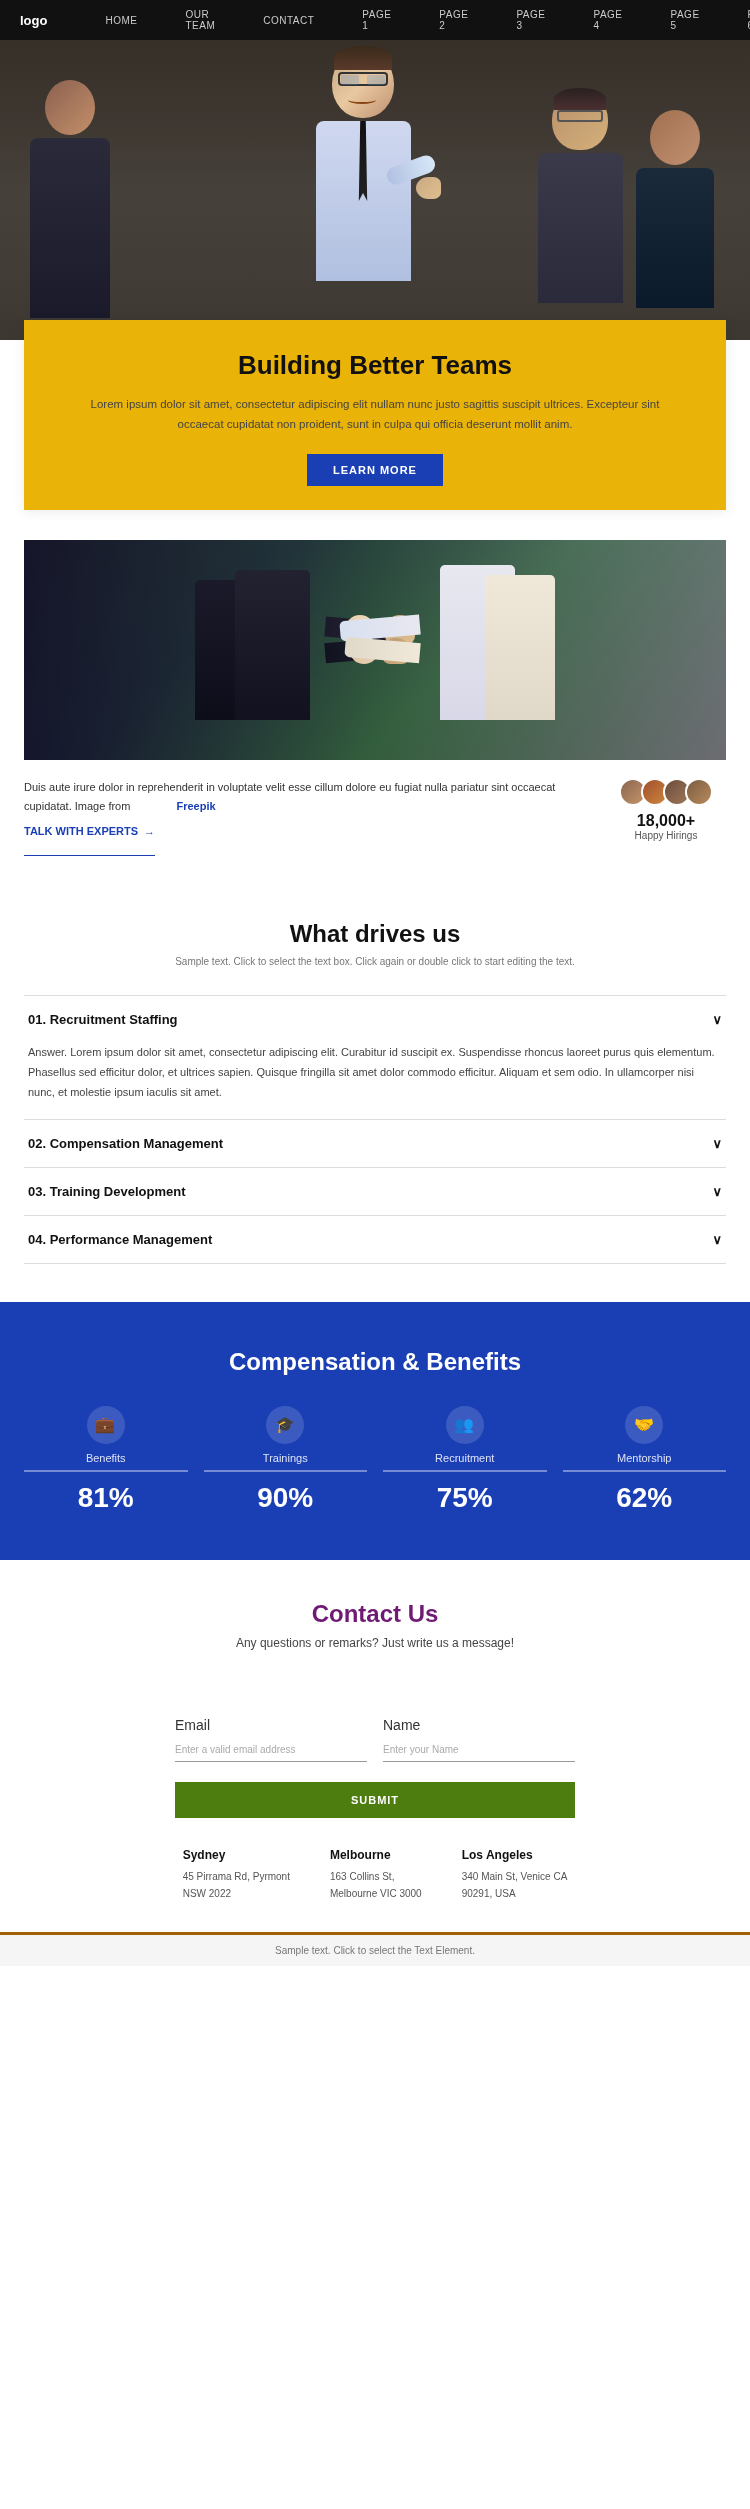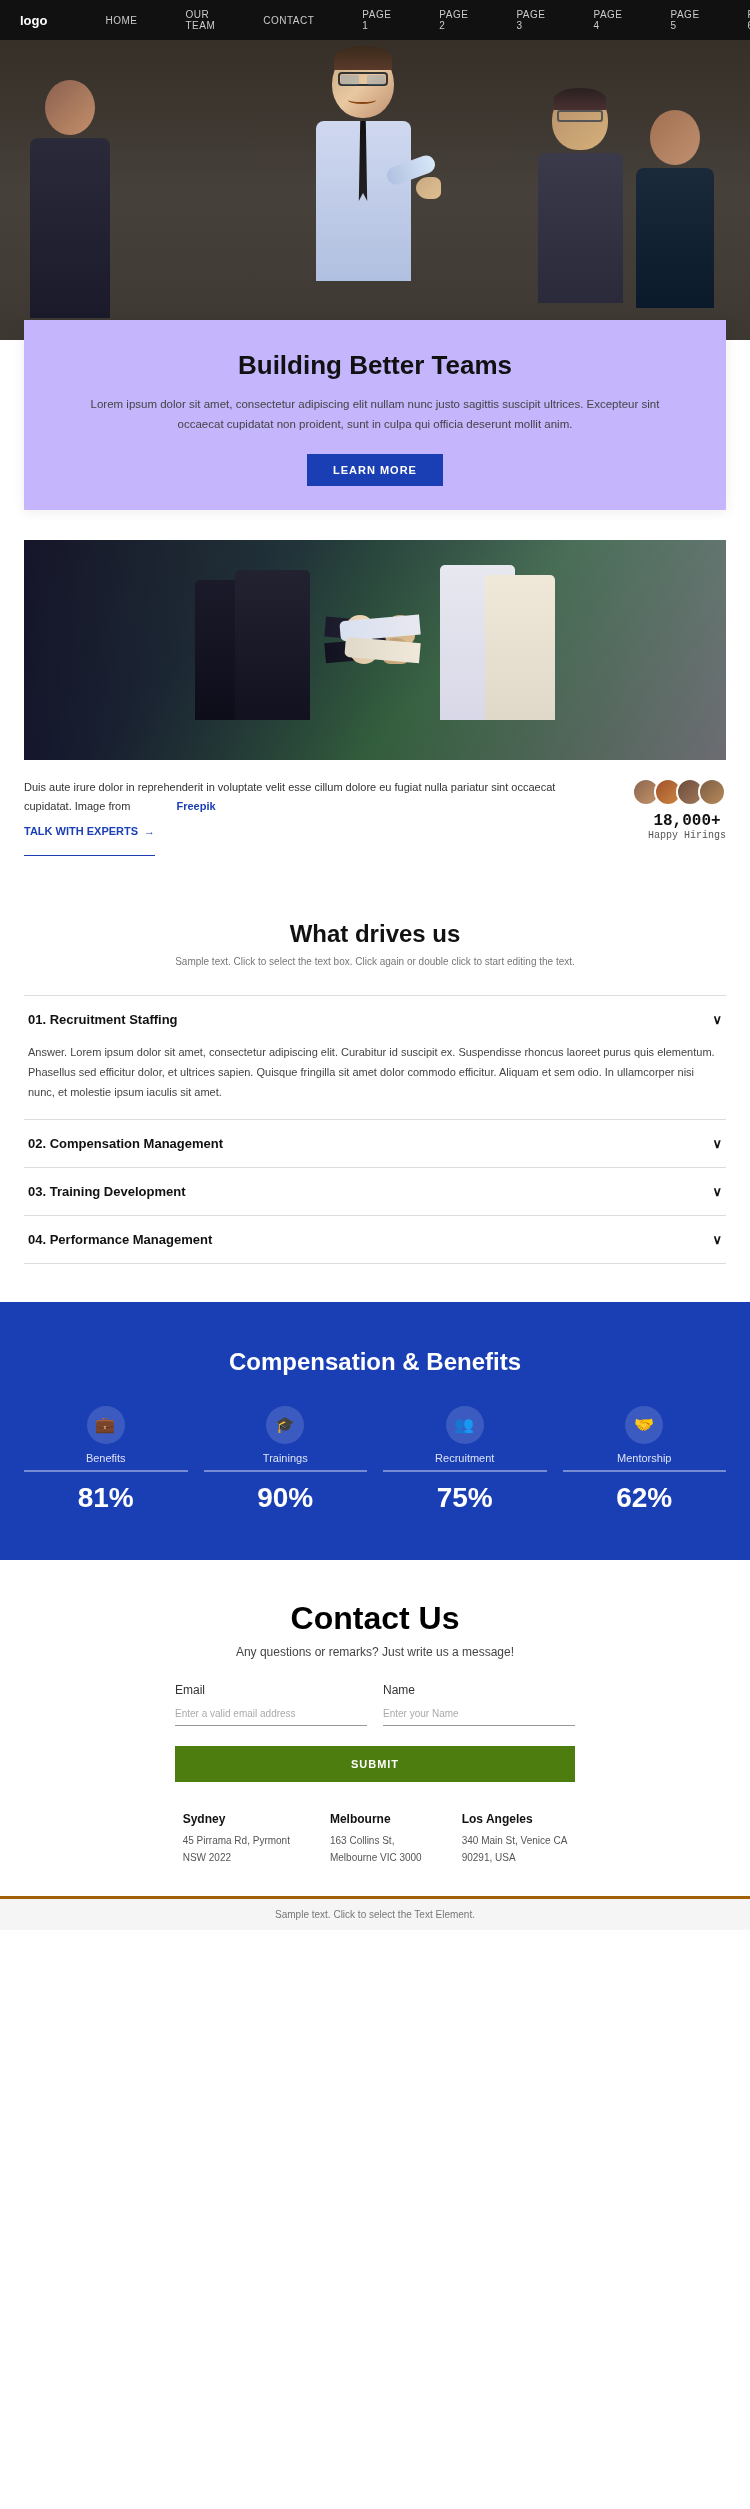--- a/index.html
+++ b/index.html
@@ -22,21 +22,21 @@
       width: 100%;
       height: 300px;
       background: linear-gradient(rgba(0,0,0,0.35), rgba(0,0,0,0.35)),
         linear-gradient(135deg, #555 0%, #888 40%, #aaa 70%, #777 100%);
       position: relative;
       overflow: hidden;
     }
 
     
     .intro-card {
-      background: #c4b5fd;
+      background: #eab308;
       margin: 0 24px;
       padding: 30px 30px 24px;
       box-shadow: 0 2px 12px rgba(0,0,0,0.08);
       text-align: center;
       position: relative;
       z-index: 2;
       margin-top: -20px;
     }
     .intro-card h1 { font-size: 26px; font-weight: 800; color: #111; margin-bottom: 14px; }
     .intro-card p { font-size: 11.5px; color: #444; line-height: 1.7; max-width: 580px; margin: 8px auto 20px; }
@@ -78,23 +78,22 @@
     .teamwork-left { flex: 1; }
     .teamwork-left p { font-size: 11px; color: #333; line-height: 1.7; }
     .teamwork-left a { color: #1a3fb5; font-size: 11px; font-weight: bold; text-decoration: none; }
     .talk-link {
       display: inline-flex; align-items: center; gap: 6px;
       color: #1a3fb5; font-size: 11px; font-weight: bold;
       text-decoration: none; margin-top: 10px;
       border-bottom: 1px solid #1a3fb5; padding-bottom: 18px;
     }
     .teamwork-right {
-      display: flex; flex-direction: column; align-items: flex-end;
+      display: flex; flex-direction: column; align-items: center;
       min-width: 120px;
-      font-family: Liberation Mono, monospace;
     }
     .avatars-row {
       display: flex; align-items: center;
     }
     .avatar-circle {
       width: 28px; height: 28px; border-radius: 50%;
       border: 2px solid #fff;
       margin-left: -6px;
       overflow: hidden;
     }
@@ -152,26 +151,26 @@
     }
     .comp-label {
       font-size: 11px; color: rgba(255,255,255,0.85);
       border-bottom: 2px solid rgba(255,255,255,0.4);
       padding-bottom: 6px; margin-bottom: 10px;
     }
     .comp-percent { font-size: 28px; font-weight: 800; color: #fff; }
 
     
     .contact-section { padding: 40px 24px 30px; text-align: center; }
-    .contact-section h2 { font-size: 32px; font-weight: 800; color: #000000; margin-bottom: 8px; text-align: center; }
+    .contact-section h2 { font-size: 24px; font-weight: 800; color: #701a75; margin-bottom: 8px; text-align: center; }
     .contact-subtitle { font-size: 12px; color: #444; margin-bottom: 24px; }
     .contact-form { max-width: 400px; margin: 0 auto; }
     .form-row { display: flex; gap: 16px; margin-bottom: 0; }
     .form-group { flex: 1; text-align: left; }
-    .form-group label { font-size: 12px; color: #333; display: block; margin-bottom: 4px; }
+    .form-group label { font-size: 14px; color: #333; display: block; margin-bottom: 4px; margin-top: 43px; }
     .form-group input {
       width: 100%; border: none; border-bottom: 1px solid #999;
       padding: 6px 0; font-size: 11px; color: #333; outline: none; background: transparent;
     }
     .form-group input::placeholder { color: #aaa; font-size: 10px; }
     .btn-submit {
       width: 100%; background: #4d7c0f; color: #fff;
       border: none; padding: 12px; font-size: 11px;
       font-weight: bold; letter-spacing: 1px; cursor: pointer;
       text-transform: uppercase; margin-top: 20px;

